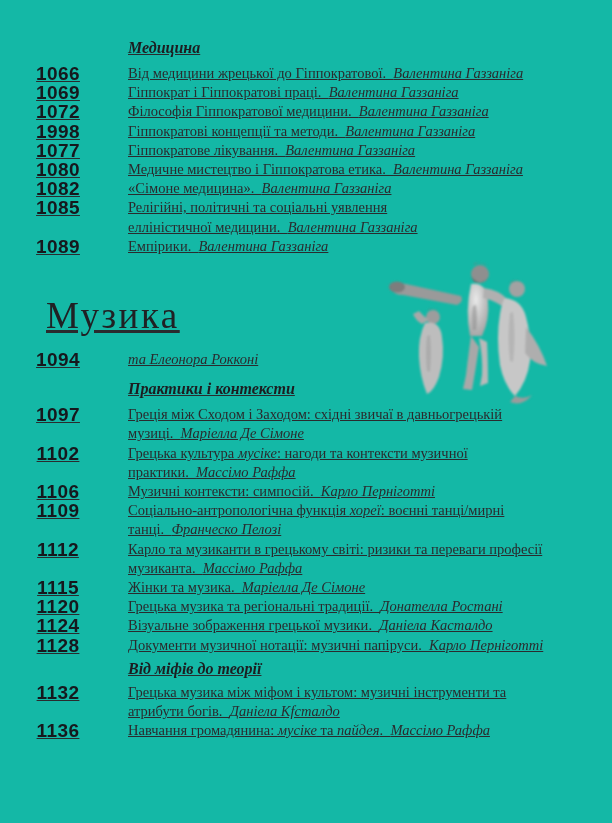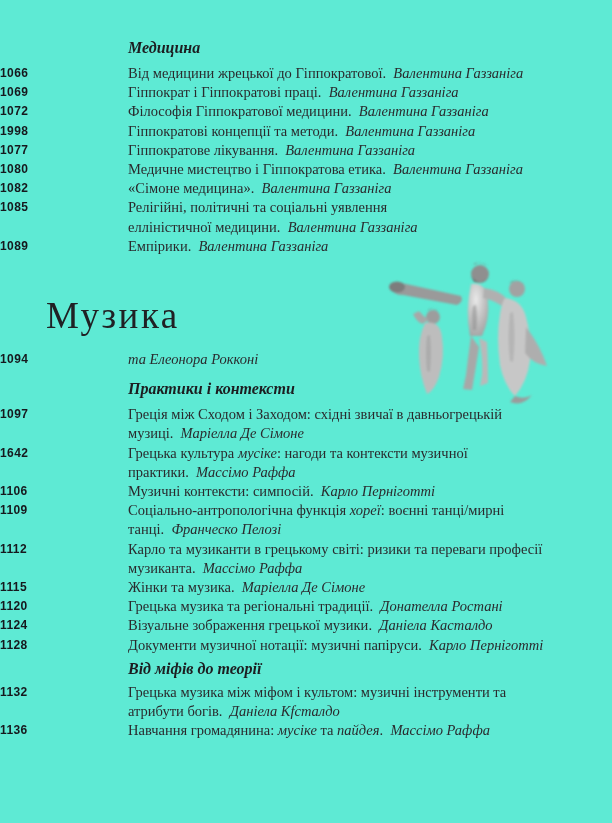--- a/index.html
+++ b/index.html
@@ -1,24 +1,25 @@
 <!DOCTYPE html>
 <html lang="uk"><head>
 <meta charset="utf-8">
 <style>
   html,body{margin:0;padding:0;background:#ffffff;}
   .page{
     position:relative;
     width:612px;height:823px;
-    background:#5eead4;
+    background:#14b8a6;
     overflow:hidden;
     font-family:"Liberation Serif","DejaVu Serif",serif;
     color:#2a2b2e;
     box-sizing:border-box;
     padding-top:38px;
+    text-decoration:underline;
   }
   .toc{position:relative;z-index:2;}
   .subheading{
     margin:0 0 6px 128px;
     font-size:16px;line-height:20px;
     font-weight:bold;font-style:italic;
     color:#1c1d20;
   }
   .subheading.spaced{margin-top:10px;}
   .subheading.spaced2{margin-top:4px;margin-bottom:4px;}
@@ -29,24 +30,24 @@
     letter-spacing:2.5px;
     color:#202124;
   }
   .entry{
     display:grid;
     grid-template-columns:116px 1fr;
     column-gap:12px;
     align-items:start;
   }
   .pagenum{
-    text-align:left;
+    text-align:center;
     font-family:"Liberation Sans","DejaVu Sans",sans-serif;
     font-weight:bold;
-    font-size:12px;line-height:19.2px;
+    font-size:19px;line-height:19.2px;
     letter-spacing:0.4px;
     color:#16181d;
   }
   .entry-lines{max-width:462px;}
   .entry-line{
     font-size:14.5px;line-height:19.2px;
     white-space:pre-wrap;
   }
   .seg.it{font-style:italic;}
   .statue{
@@ -127,21 +128,21 @@
       </div>
       <h3 class="subheading spaced">Практики і контексти</h3>
       <div class="entry">
         <span class="pagenum">1097</span>
         <div class="entry-lines">
           <div class="entry-line"><span class="seg">Греція між Сходом і Заходом: східні звичаї в давньогрецькій</span></div>
           <div class="entry-line"><span class="seg">музиці.  </span><span class="seg it">Маріелла Де Сімоне</span></div>
         </div>
       </div>
       <div class="entry">
-        <span class="pagenum">1642</span>
+        <span class="pagenum">1102</span>
         <div class="entry-lines">
           <div class="entry-line"><span class="seg">Грецька культура </span><span class="seg it">мусіке</span><span class="seg">: нагоди та контексти музичної</span></div>
           <div class="entry-line"><span class="seg">практики.  </span><span class="seg it">Массімо Раффа</span></div>
         </div>
       </div>
       <div class="entry">
         <span class="pagenum">1106</span>
         <div class="entry-lines">
           <div class="entry-line"><span class="seg">Музичні контексти: симпосій.  </span><span class="seg it">Карло Перніготті</span></div>
         </div>

